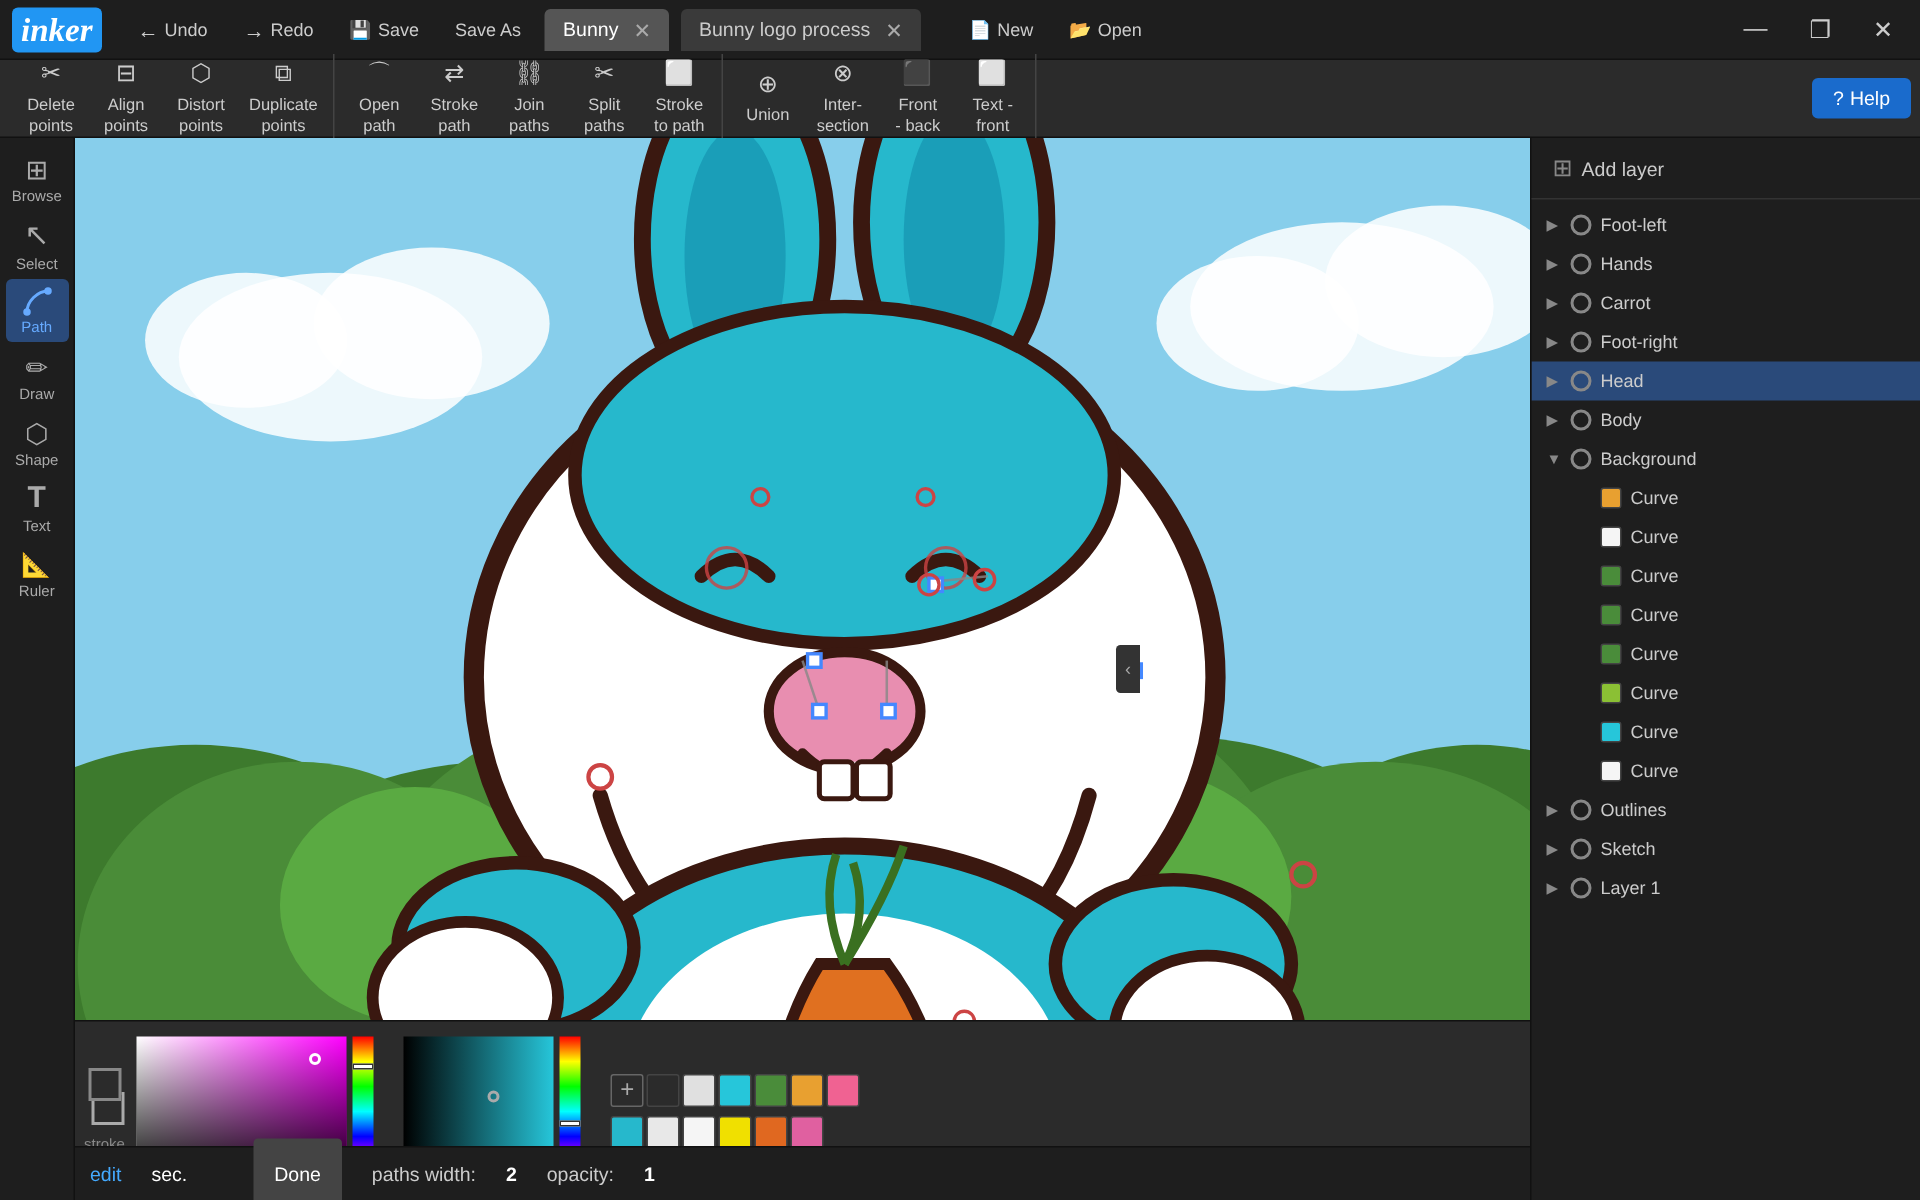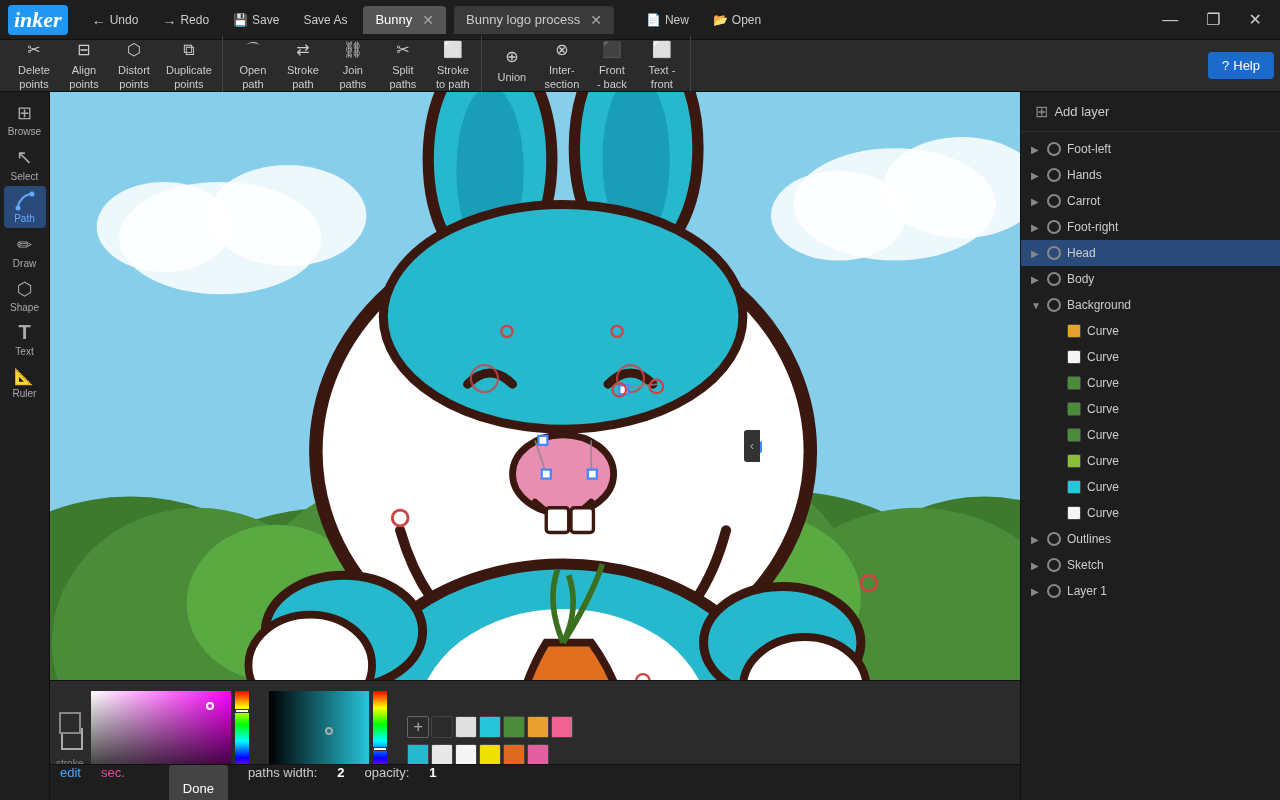--- a/index.html
+++ b/index.html
@@ -180,29 +180,29 @@
       font-size: 16px; color: #aaa;
     }
 
     
     #status-bar {
       position: absolute;
       bottom: 0; left: 0; right: 0;
       height: 36px;
       background: #1e1e1e;
       display: flex;
-      align-items: flex-start;
+      align-items: center;
       padding: 0 10px;
       gap: 20px;
       font-size: 13px;
       color: #ccc;
       border-top: 1px solid #111;
       z-index: 10;
     }
-    .status-edit { color: #ec4899; cursor: pointer; }
+    .status-edit { color: #ffffff; cursor: pointer; }
     .status-edit.active { color: #4af; }
     .status-done {
       background: #444; padding: 16px 14px; border-radius: 3px;
       cursor: pointer; color: #fff;
     }
     .status-field { color: #ccc; }
     .status-val { color: #fff; font-weight: bold; }
 
     
     #right-panel {

